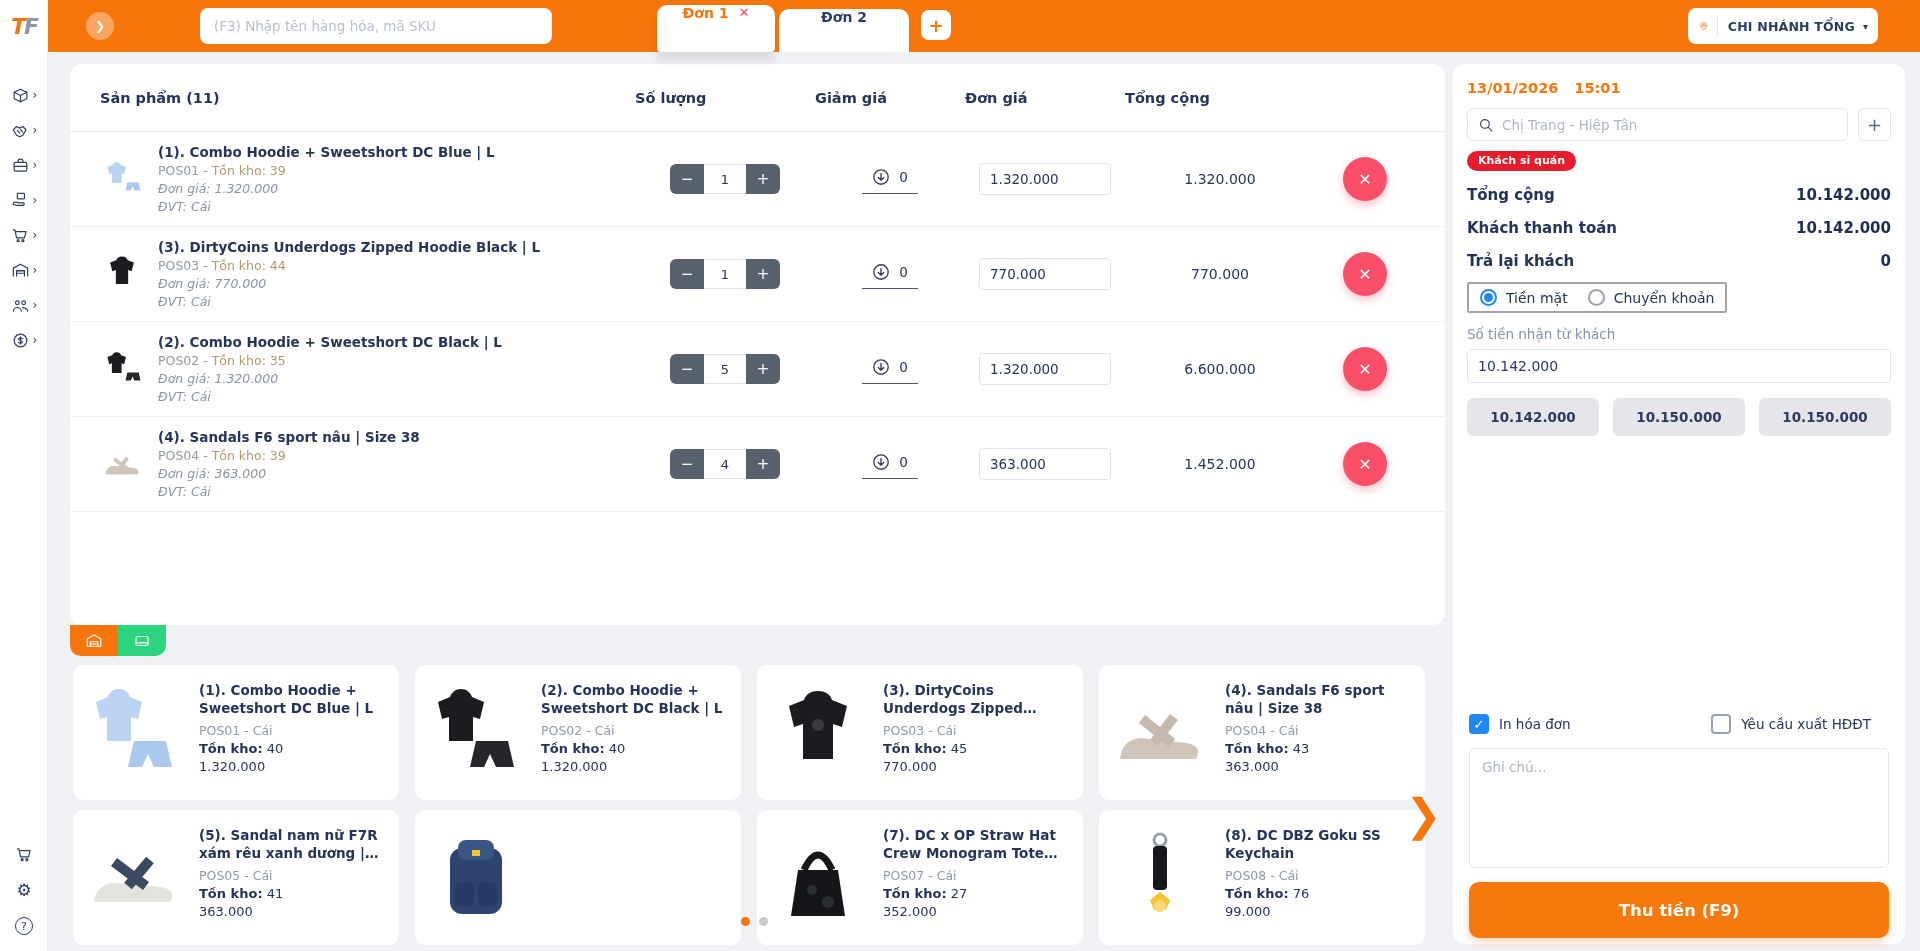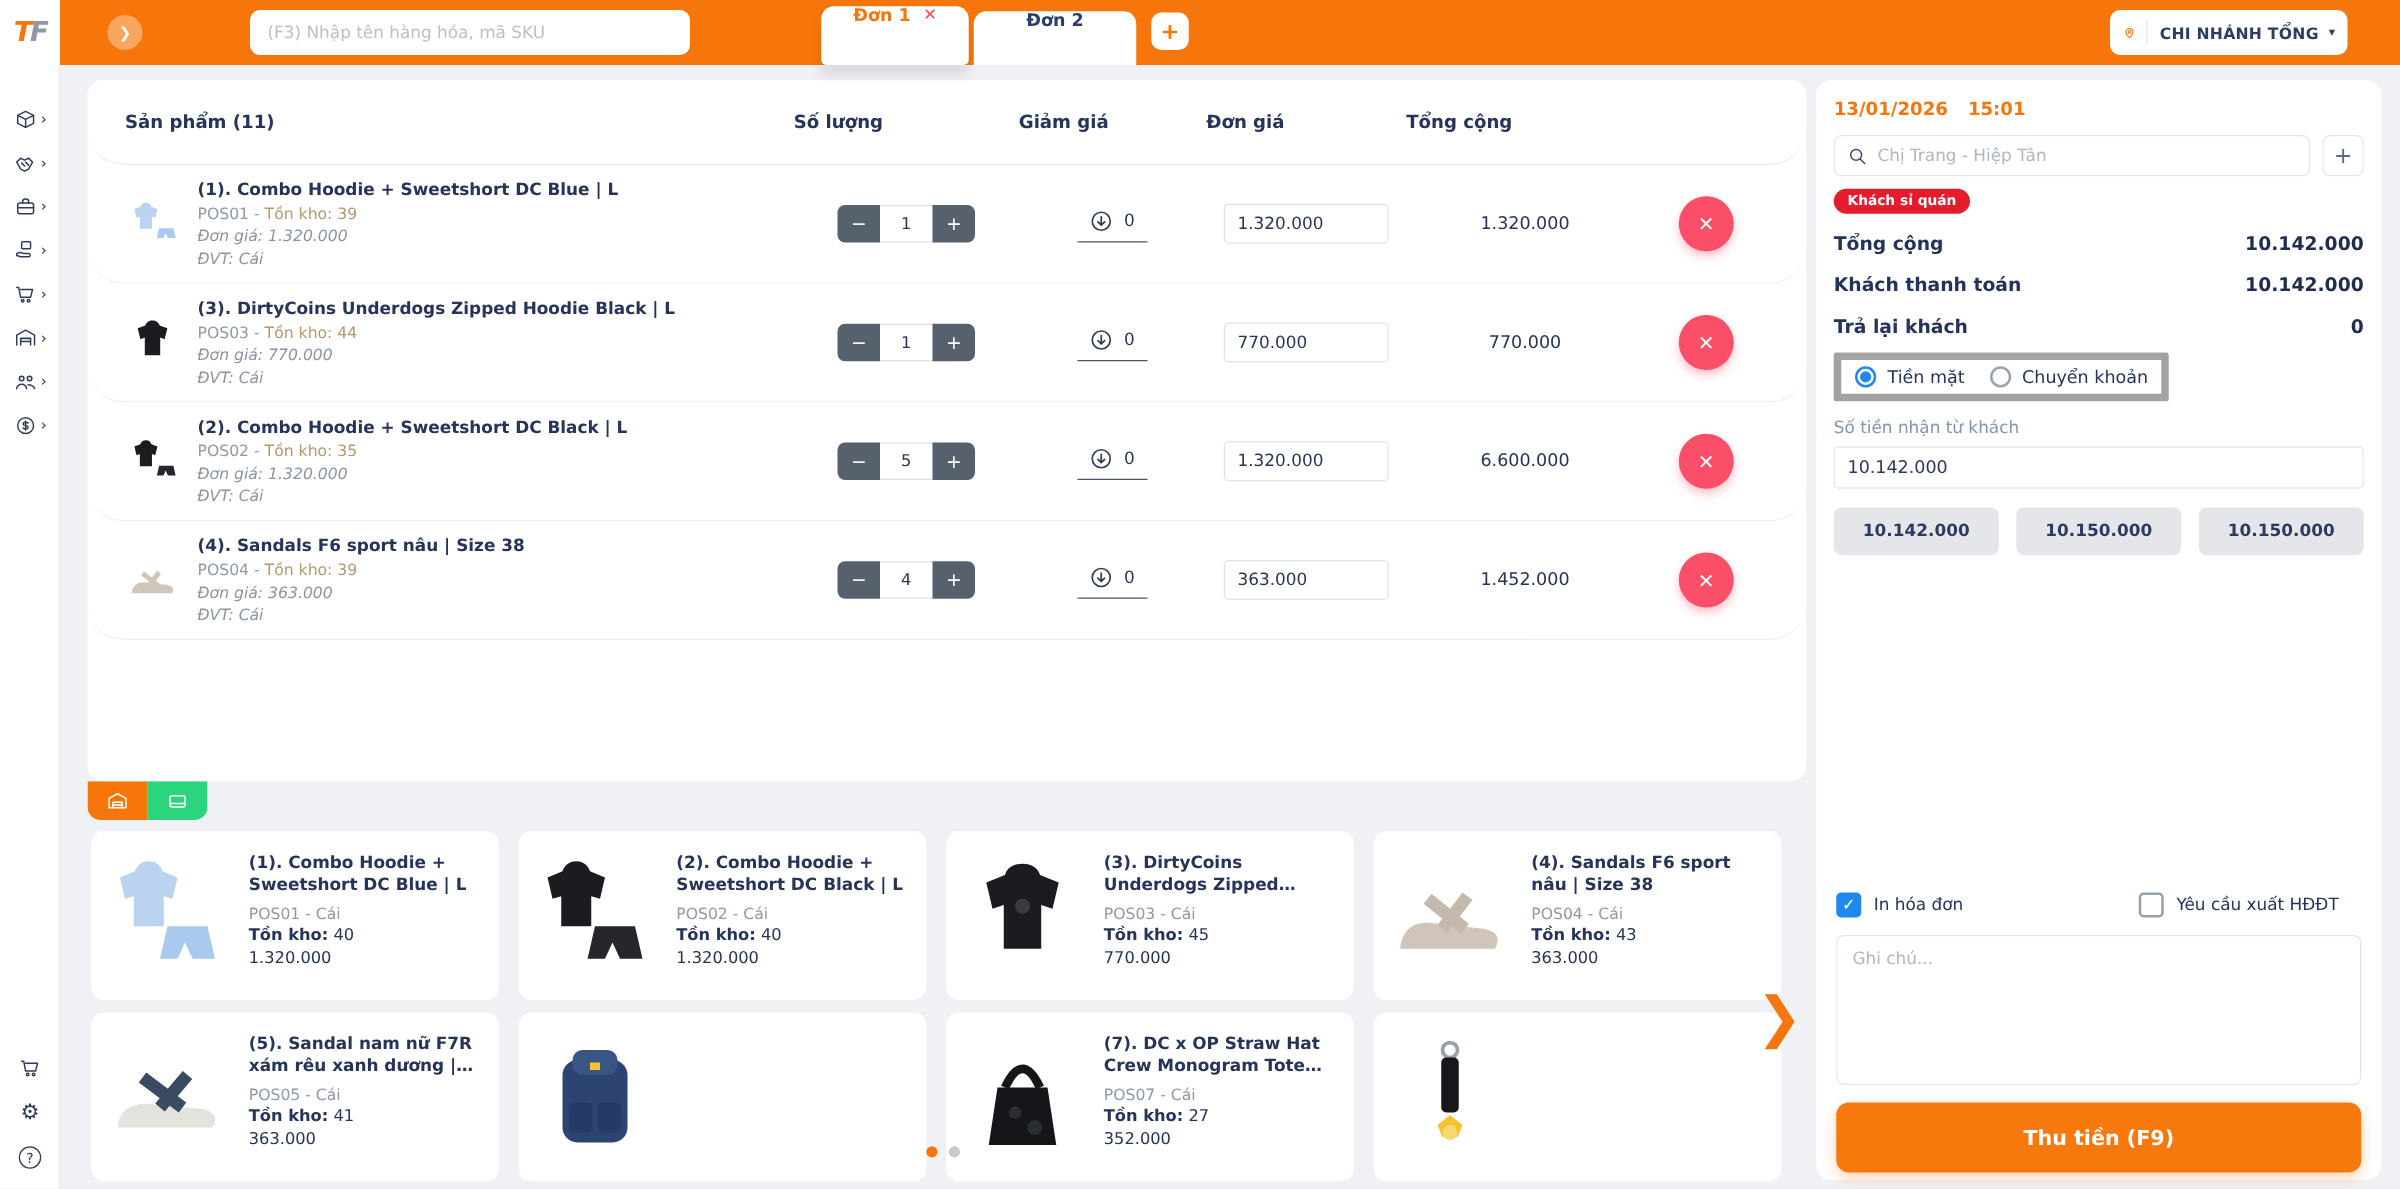--- a/index.html
+++ b/index.html
@@ -32,21 +32,21 @@
   .side-item { position:absolute; left:0; width:48px; height:30px; display:flex; align-items:center; justify-content:center; gap:3px; cursor:pointer; }
   .side-item svg { stroke:#2e3c5a; fill:none; stroke-width:1.5; stroke-linecap:round; stroke-linejoin:round; }
   .side-chevron { color:#2e3c5a; font-size:12px; line-height:1; }
   .side-bottom { position:absolute; left:0; width:48px; height:28px; display:flex; align-items:center; justify-content:center; cursor:pointer; }
   .side-bottom svg { stroke:#2e3c5a; fill:none; stroke-width:1.5; stroke-linecap:round; stroke-linejoin:round; }
   .glyph-icon { color:#2e3c5a; font-size:17px; }
   .help-circle { width:18px; height:18px; border:1.5px solid #2e3c5a; border-radius:50%; color:#2e3c5a; font-size:11px; display:flex; align-items:center; justify-content:center; }
 
   
   .order-card { position:absolute; left:70px; top:64px; width:1375px; height:561px; background:#fff; border-radius:12px; overflow:hidden; }
-  .order-grid { display:grid; grid-template-columns:1fr 180px 150px 160px 190px 100px; align-items:center; padding:0 30px;border-radius:29px; }
+  .order-grid { display:grid; grid-template-columns:1fr 180px 150px 160px 190px 100px; align-items:center; padding:0 30px; }
   .order-head { height:68px; border-bottom:1px solid #e9ecf0; }
   .oh-label { font-size:14.5px; font-weight:bold; color:#26345a; text-align:left; }
   .oh-label.first { text-align:left; }
   .order-row { height:95px; border-bottom:1px solid #eef0f3; }
   .prod-cell { display:flex; align-items:center; }
   .thumb { width:44px; height:44px; flex:none; display:flex; align-items:center; justify-content:center; }
   .thumb svg { width:44px; height:44px; }
   .prod-info { margin-left:14px; }
   .prod-name { font-size:13.5px; font-weight:bold; color:#26345a; }
   .prod-sub { font-size:12.5px; color:#8f99a8; margin-top:3px; }
@@ -98,21 +98,21 @@
   .cust-row { display:flex; margin-top:12px; gap:10px; }
   .cust-search { flex:1; height:33px; border:1px solid #e2e6eb; border-radius:6px; display:flex; align-items:center; padding:0 10px; gap:8px; }
   .cust-search svg { stroke:#3a4663; fill:none; stroke-width:1.6; stroke-linecap:round; flex:none; }
   .cust-search input { border:none; outline:none; width:100%; font-size:13.5px; color:#3a4663; font-family:inherit; }
   .cust-search input::placeholder { color:#aeb6c2; }
   .add-cust { width:33px; height:33px; border:1px solid #e2e6eb; border-radius:6px; color:#5a6a85; font-size:18px; display:flex; align-items:center; justify-content:center; cursor:pointer; }
   .badge { display:inline-block; margin-top:10px; background:#e51c2b; color:#fff; font-size:11px; font-weight:bold; padding:3px 11px 4px; border-radius:10px; }
   .sum-row { display:flex; justify-content:space-between; align-items:center; margin-top:15px; }
   .sum-label { font-size:15px; font-weight:bold; color:#24335a; }
   .sum-value { font-size:15px; font-weight:bold; color:#1f2d50; }
-  .pay-box { display:inline-flex; align-items:center; gap:20px; border:6px solid #a3a3a3; padding:5px 11px; margin-top:12px; border-radius:2px; }
+  .pay-box { display:inline-flex; align-items:center; gap:20px; border:2px solid #a3a3a3; padding:5px 11px; margin-top:12px; border-radius:2px; }
   .radio-opt { display:flex; align-items:center; gap:9px; cursor:pointer; }
   .radio-outer { width:17px; height:17px; border-radius:50%; border:2px solid #2188f3; display:flex; align-items:center; justify-content:center; }
   .radio-outer.off { border-color:#9aa3b0; }
   .radio-dot { width:9px; height:9px; border-radius:50%; background:#2188f3; }
   .radio-label { font-size:14px; color:#24335a; }
   .recv-label { font-size:13.5px; color:#8494ad; margin-top:13px; }
   .recv-input { width:100%; height:34px; border:1px solid #e2e6eb; border-radius:4px; margin-top:7px; padding:0 10px; font-size:14px; color:#2b3a5e; outline:none; font-family:inherit; }
   .suggests { display:flex; gap:14px; margin-top:15px; }
   .sg-btn { flex:1; height:38px; background:#e4e6e9; border-radius:6px; display:flex; align-items:center; justify-content:center; font-size:13.5px; font-weight:bold; color:#2b3a5e; cursor:pointer; }
   .checks { position:absolute; left:16px; right:16px; top:650px; display:flex; align-items:center; }
@@ -530,20 +530,26 @@
 
     <div class="pcard">
       <div class="pimg">
         <svg viewBox="0 0 100 100">
             <circle cx="50" cy="12" r="6" stroke="#9aa0a8" stroke-width="3" fill="none"></circle>
             <rect x="43" y="18" width="14" height="44" rx="4" fill="#17181c"></rect>
             <path d="M50 64l-10 8 4 10 6-4 6 4 4-10z" fill="#f4c430"></path>
             <circle cx="50" cy="78" r="6" fill="#f7d774"></circle>
           </svg>
       </div>
+      <div class="pbody">
+        <div class="pname">(8). DC DBZ Goku SS Keychain</div>
+        <div class="psku">POS08 - Cái</div>
+        <div class="pstock"><b>Tồn kho:</b><span> 76</span></div>
+        <div class="pprice">99.000</div>
+      </div>
     </div>
   </div>
 
   <div class="carousel-arrow"><span>❯</span></div>
   <div class="dots">
     <span class="dot active"></span>
     <span class="dot idle"></span>
   </div>
 
   <div class="panel">

